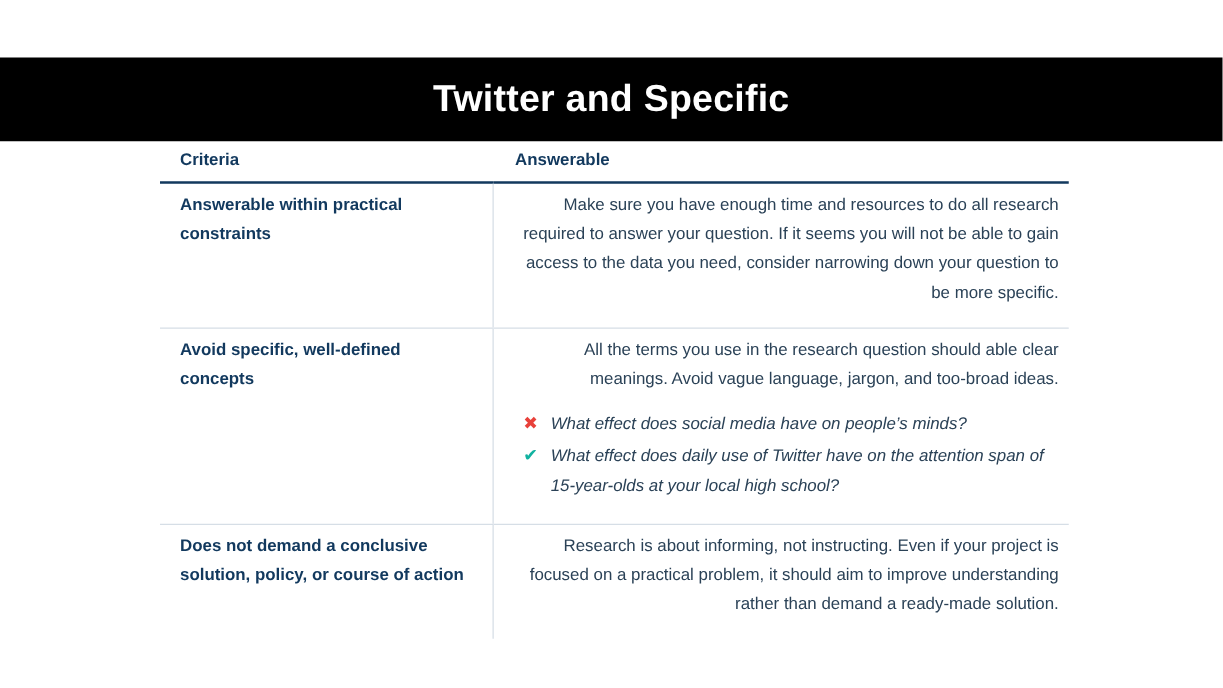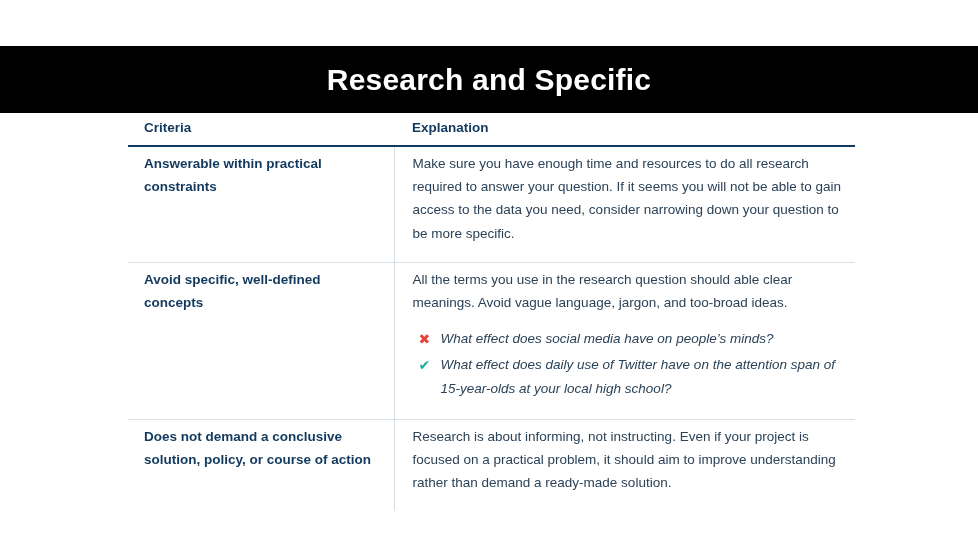--- a/index.html
+++ b/index.html
@@ -86,20 +86,21 @@
   .cell-explanation {
     padding-left: 18px;
     padding-right: 8px;
     font-size: 13.5px;
     color: #2b4257;
     line-height: 1.72;
     border-left: 1px solid #d6dee6;
   }
   .cell-explanation p {
     margin: 0;
+    text-align: right;
   }
   .examples {
     margin-top: 13px;
     padding-left: 6px;
   }
   .example-row {
     display: flex;
     align-items: flex-start;
     margin-bottom: 2px;
   }
@@ -120,33 +121,33 @@
     line-height: 1.72;
     font-style: italic;
   }
 </style>
 </head>
 <body>
 
 <div class="slide">
 
   <div class="title-bar">
-    <span class="title-text">Research and Specific</span>
+    <span class="title-text">Twitter and Specific</span>
   </div>
 
   <div class="table-wrap">
     <table class="criteria-table">
       <colgroup>
         <col class="c1">
         <col class="c2">
       </colgroup>
       <thead>
         <tr>
           <th class="h1">Criteria</th>
-          <th class="h2">Explanation</th>
+          <th class="h2">Answerable</th>
         </tr>
       </thead>
       <tbody>
 
         <tr>
           <td class="cell-criteria">Answerable within practical constraints</td>
           <td class="cell-explanation">
             <p>Make sure you have enough time and resources to do all research required to answer your question. If it seems you will not be able to gain access to the data you need, consider narrowing down your question to be more specific.</p>
           </td>
         </tr>

